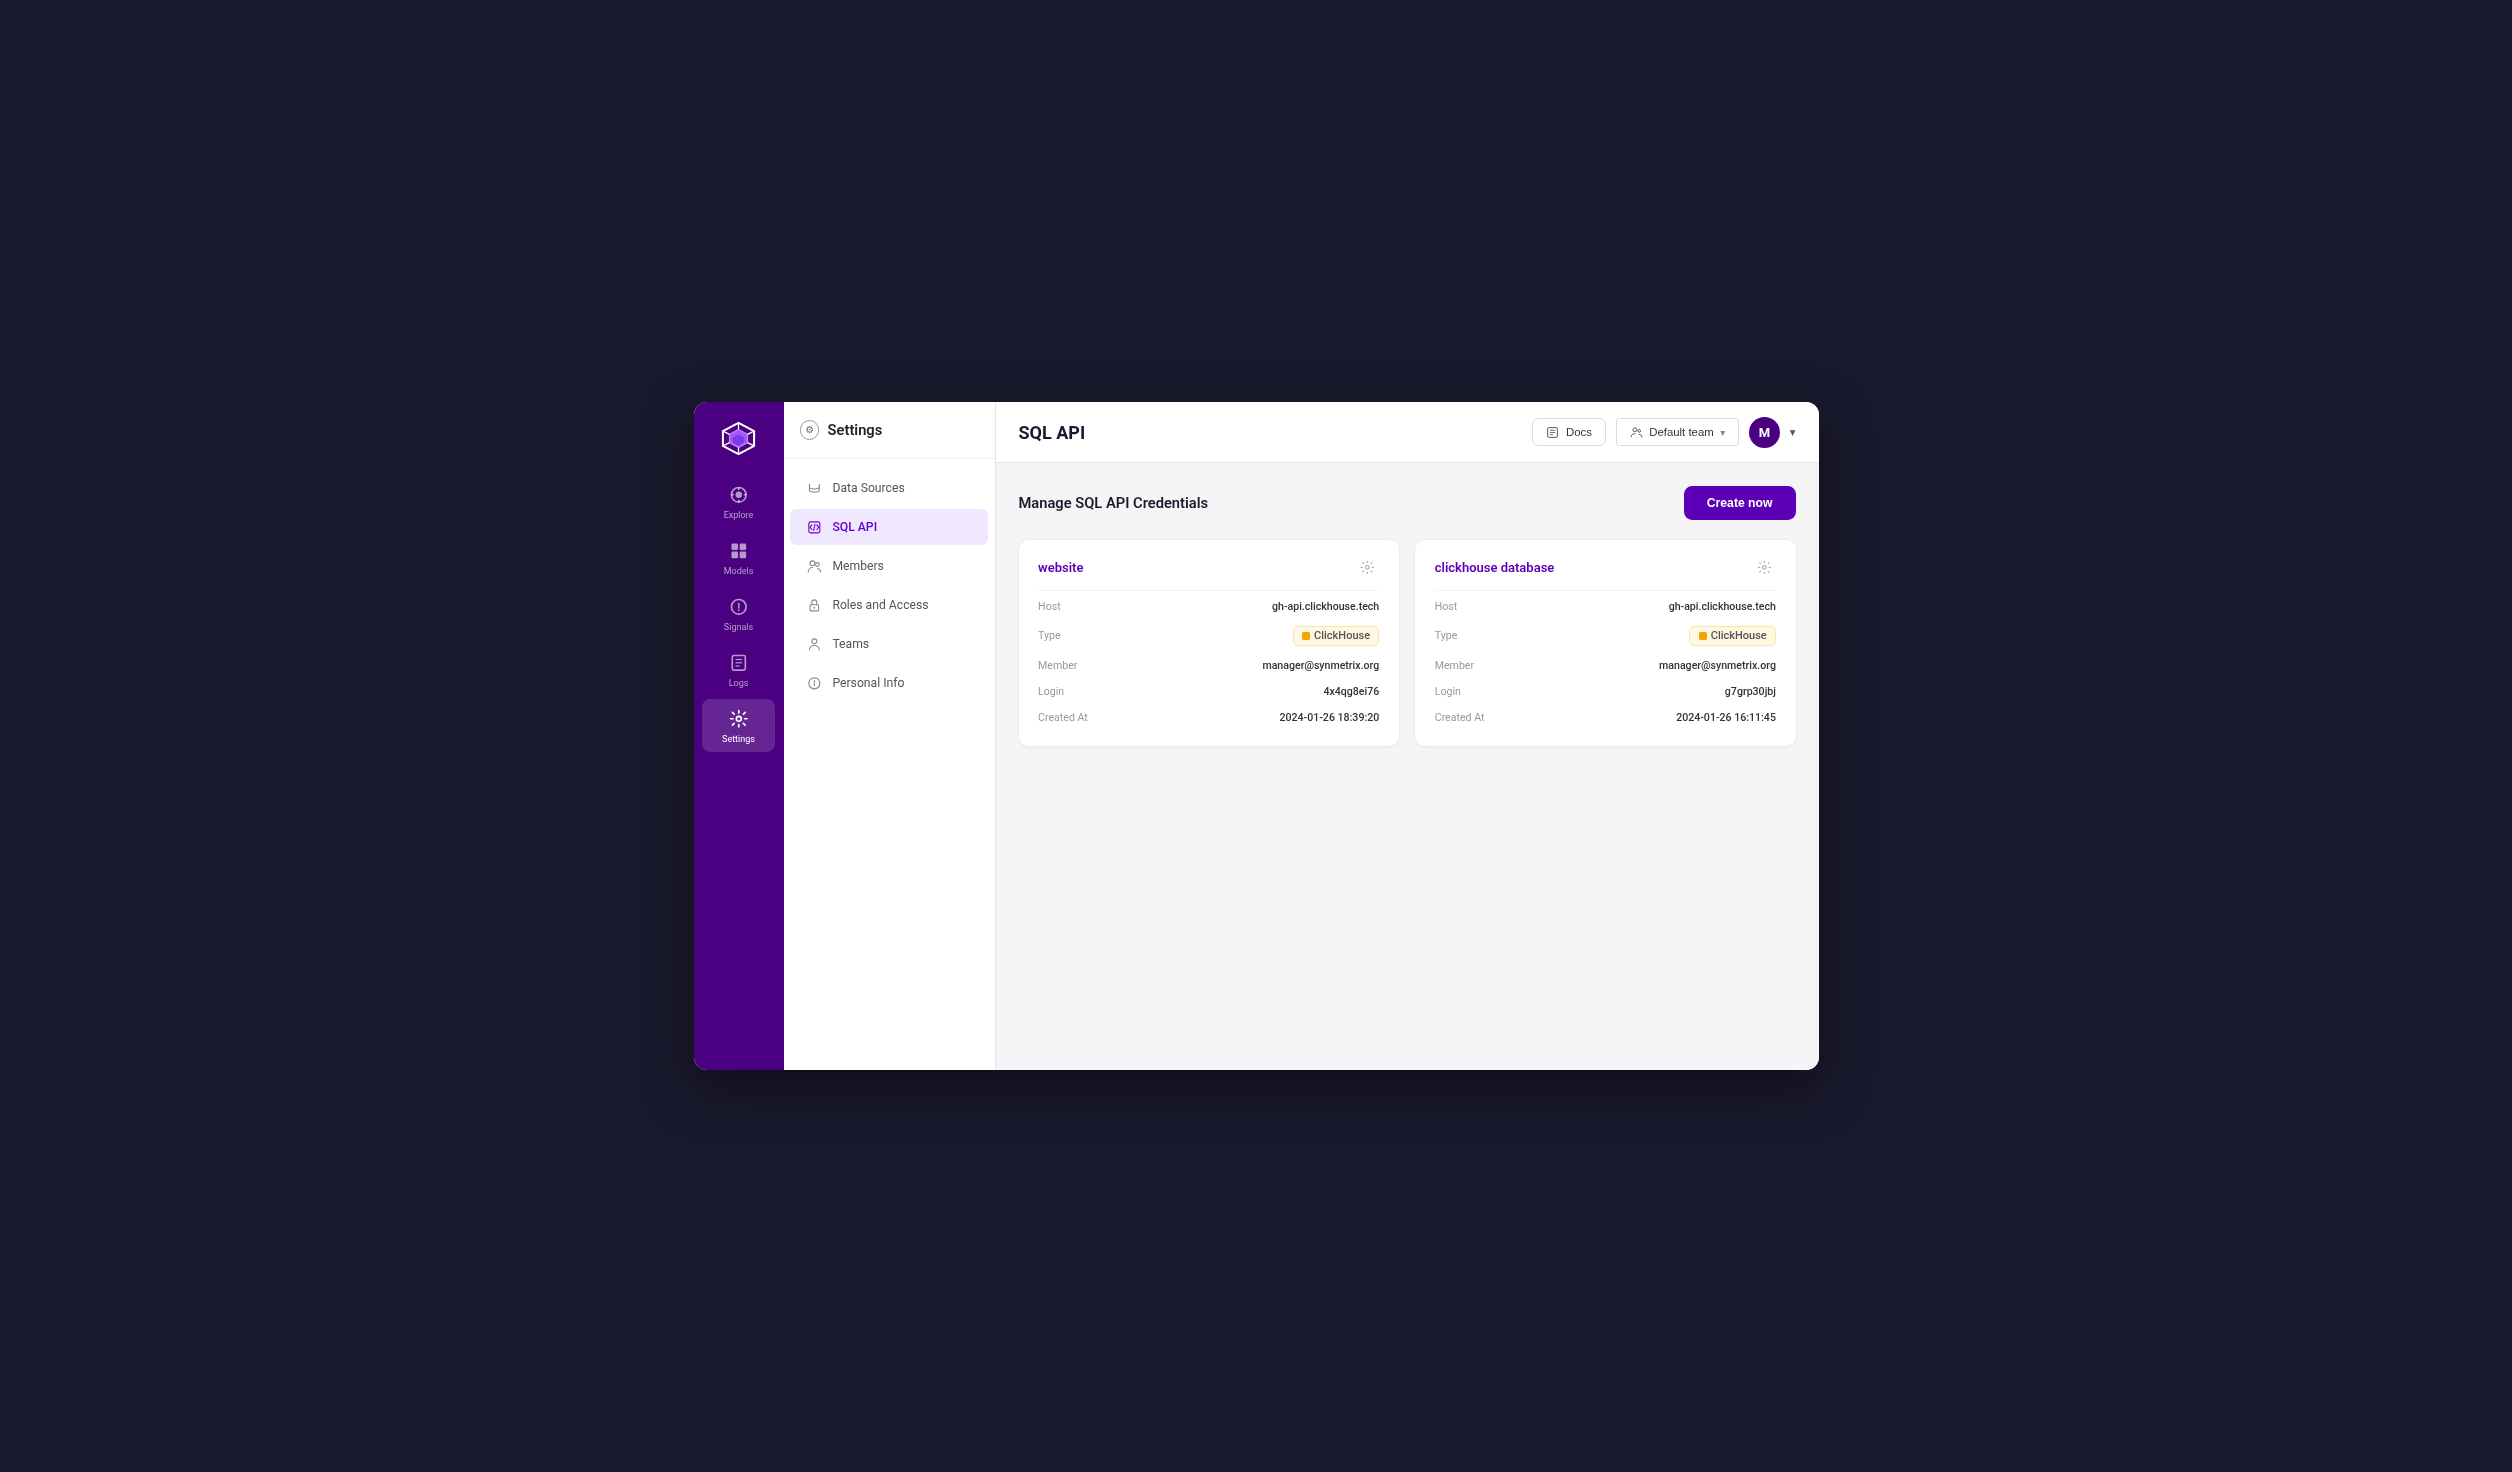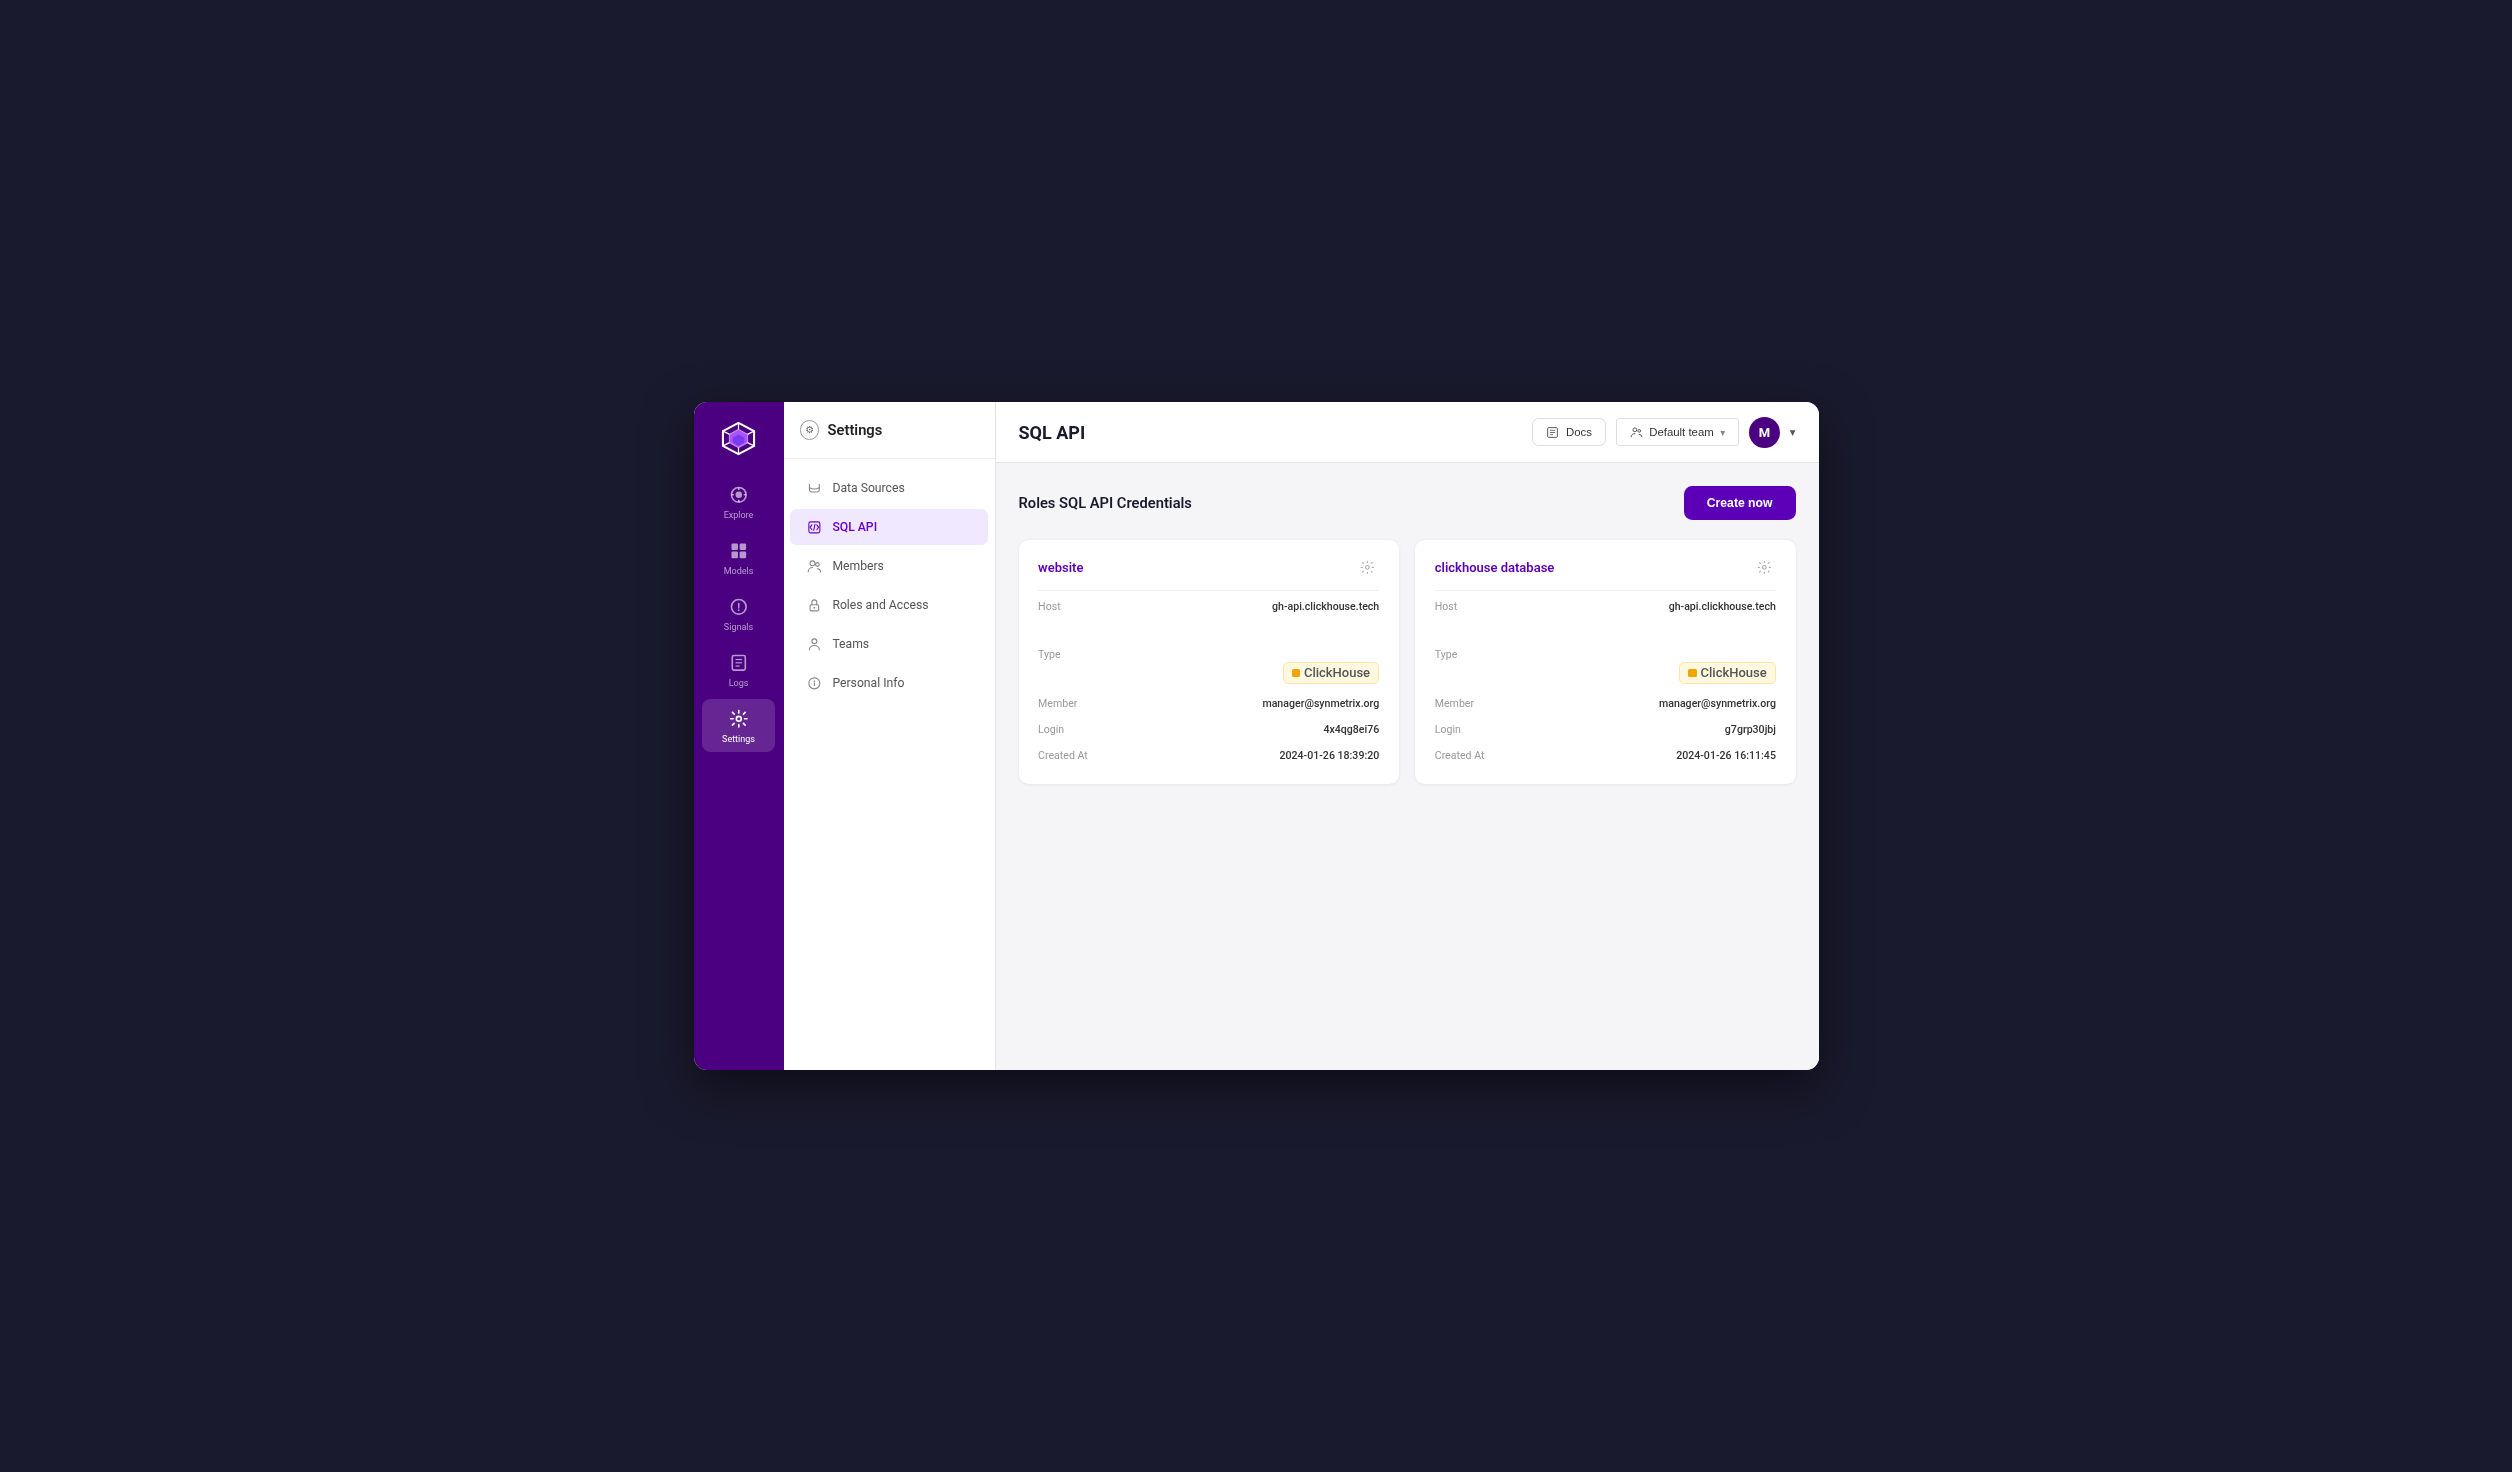--- a/index.html
+++ b/index.html
@@ -275,24 +275,23 @@
       font-weight: 500;
     }
     .type-badge {
       display: flex;
       align-items: center;
       gap: 4px;
       background: #fff8e0;
       border: 0.8px solid #ffe5a0;
       border-radius: 4.9px;
       padding: 2.4px 8.2px;
-      font-size: 13px;
+      font-size: 11px;
       color: #555;
       font-weight: 500;
-      margin-top: 36px;
     }
     .type-badge-dot {
       width: 8.2px;
       height: 8.2px;
       border-radius: 1.6px;
       background: #f0a500;
       flex-shrink: 0;
     }
   </style>
 </head>
@@ -476,21 +475,21 @@
         </button>
         <div class="avatar-btn">
           <span>M</span>
         </div>
         <span class="chevron-icon" style="font-size:11.4px; color:#555;">▾</span>
       </div>
     </header>
 
     <div class="main-body">
       <div class="section-header">
-        <h2 class="section-title">Roles SQL API Credentials</h2>
+        <h2 class="section-title">Manage SQL API Credentials</h2>
         <button class="create-now-btn">Create now</button>
       </div>
 
       <div class="cards-grid">
 
         <div class="credential-card">
           <div class="card-header">
             <span class="card-name">website</span>
             <div class="card-gear">
               <svg width="14.7" height="14.7" viewBox="0 0 24 24" fill="none">

